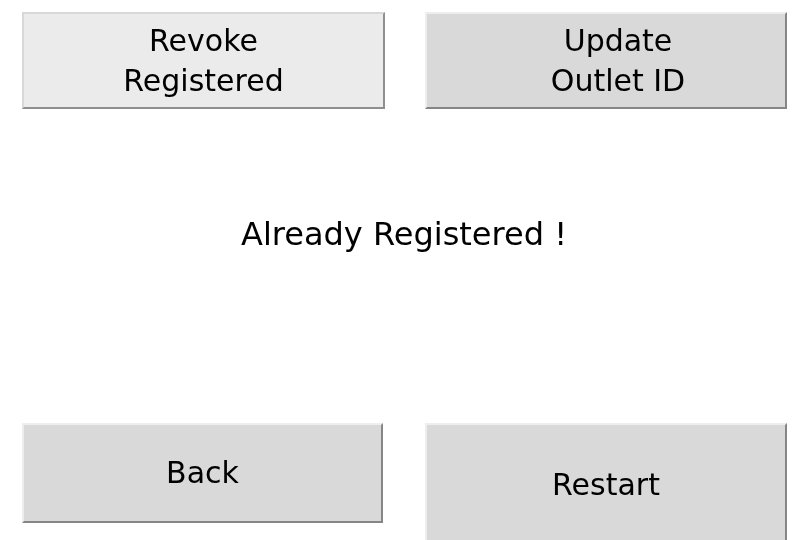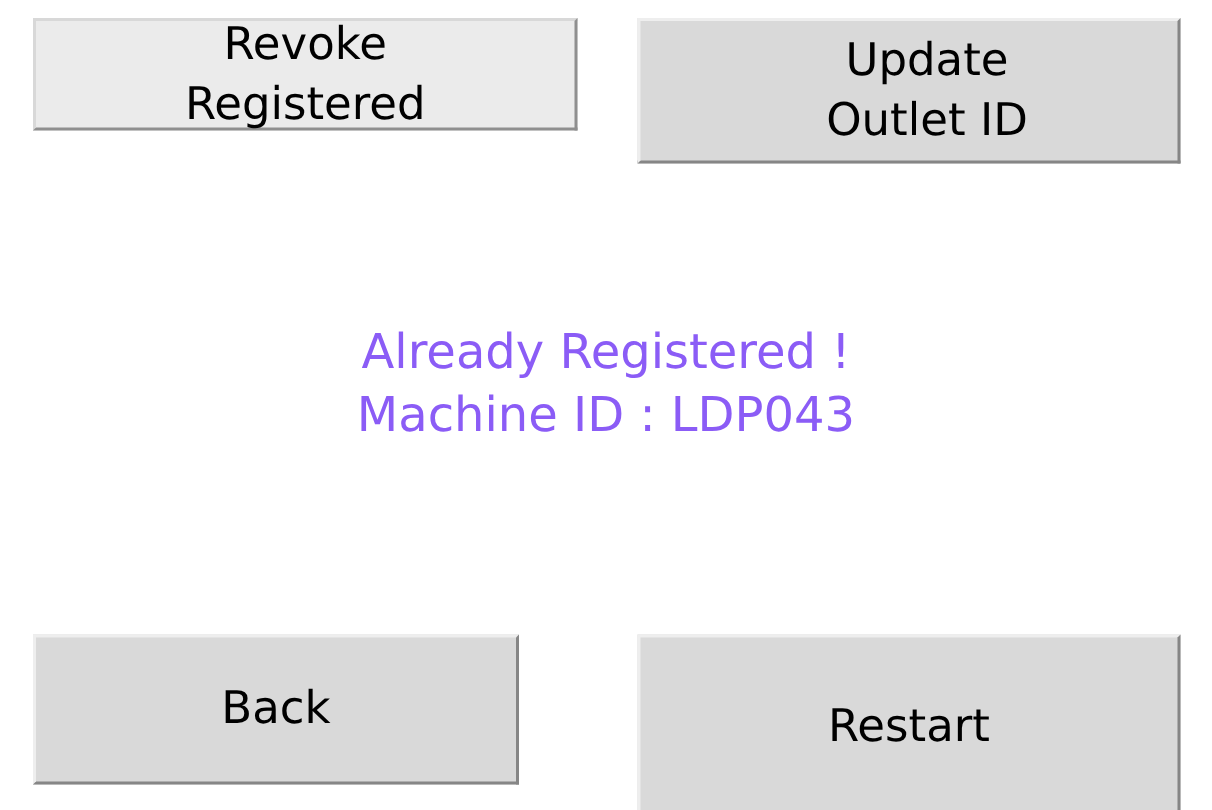--- a/index.html
+++ b/index.html
@@ -28,60 +28,59 @@
     border-width: 2px;
     border-color: #eeeeee #868686 #868686 #eeeeee;
     box-sizing: border-box;
     cursor: pointer;
     user-select: none;
   }
   .btn-label {
     white-space: pre-line;
   }
   #btn-revoke {
-    left: 22px; top: 12px; width: 363px; height: 75px;
+    left: 22px; top: 12px; width: 363px; height: 97px;
     background: #ebebeb;
     border-color: #d8d8d8 #8f8f8f #8f8f8f #d8d8d8;
   }
   #btn-update {
     left: 425px; top: 12px; width: 362px; height: 97px; padding-left: 24px;
   }
   #btn-back {
-    left: 22px; top: 423px; width: 324px; height: 100px;
+    left: 22px; top: 423px; width: 361px; height: 100px;
   }
   #btn-restart {
     left: 425px; top: 423px; width: 362px; height: 124px;
   }
   .message {
     position: absolute;
     left: 0;
     top: 213px;
     width: 100%;
     text-align: center;
-    color: #8b5cf6;
+    color: #000000;
     font-size: 32px;
     line-height: 42px;
   }
 </style>
 </head>
 <body>
 
 <div id="btn-revoke" class="btn">
   <span class="btn-label">Revoke
 Registered</span>
 </div>
 
 <div id="btn-update" class="btn">
   <span class="btn-label">Update
 Outlet ID</span>
 </div>
 
 <div class="message">
   <div>Already Registered !</div>
-  <div>Machine ID : LDP043</div>
 </div>
 
 <div id="btn-back" class="btn">
   <span class="btn-label">Back</span>
 </div>
 
 <div id="btn-restart" class="btn">
   <span class="btn-label">Restart</span>
 </div>
 

